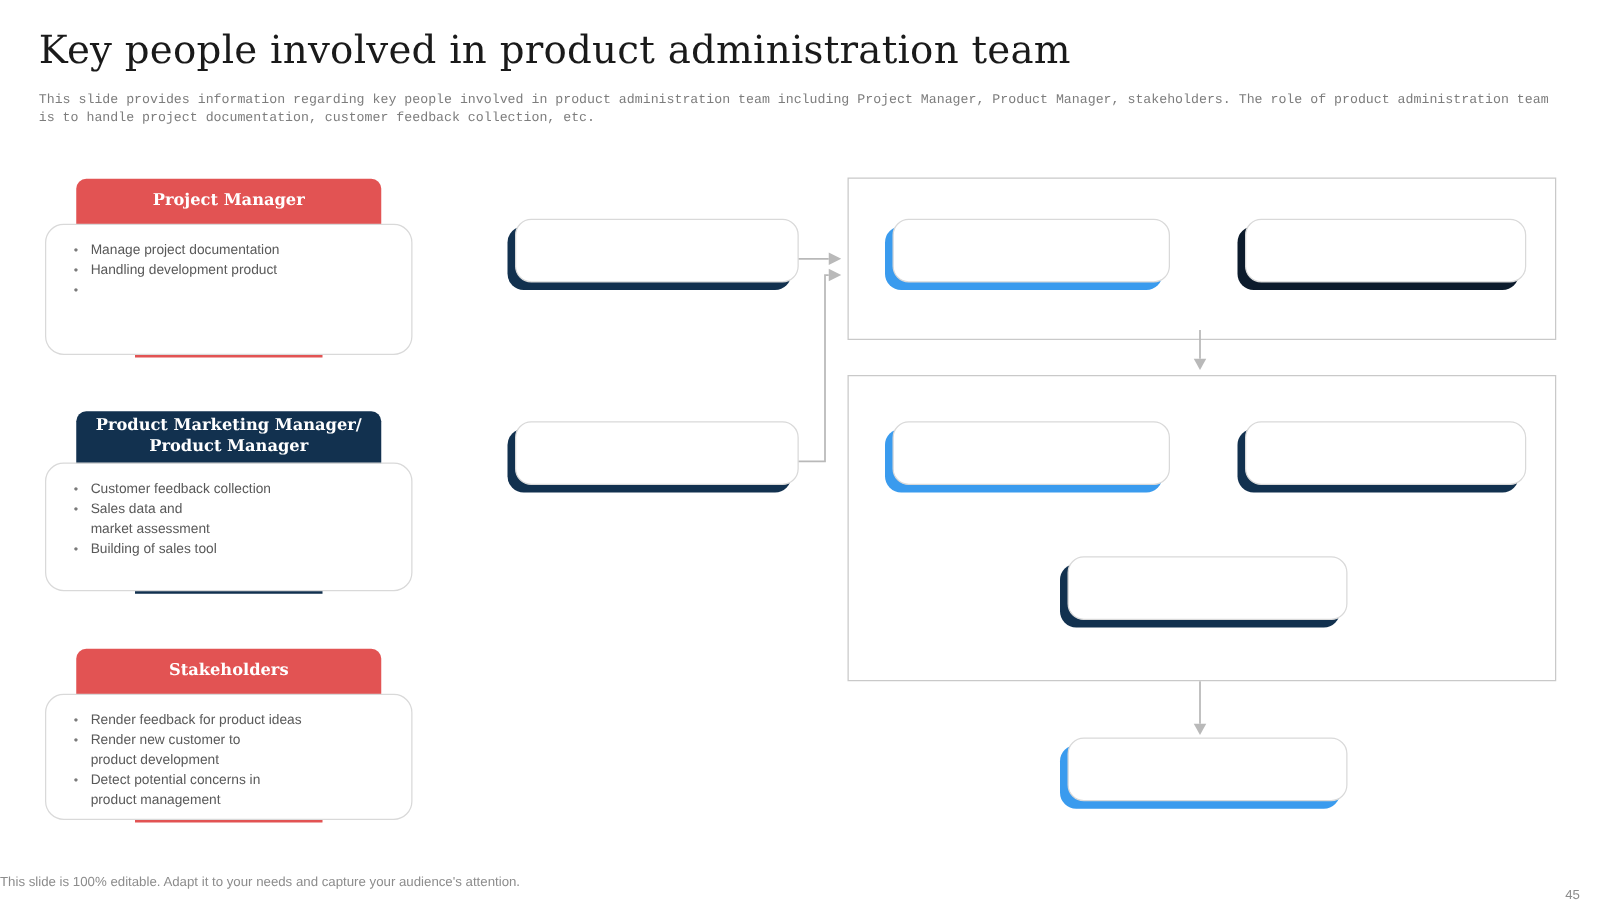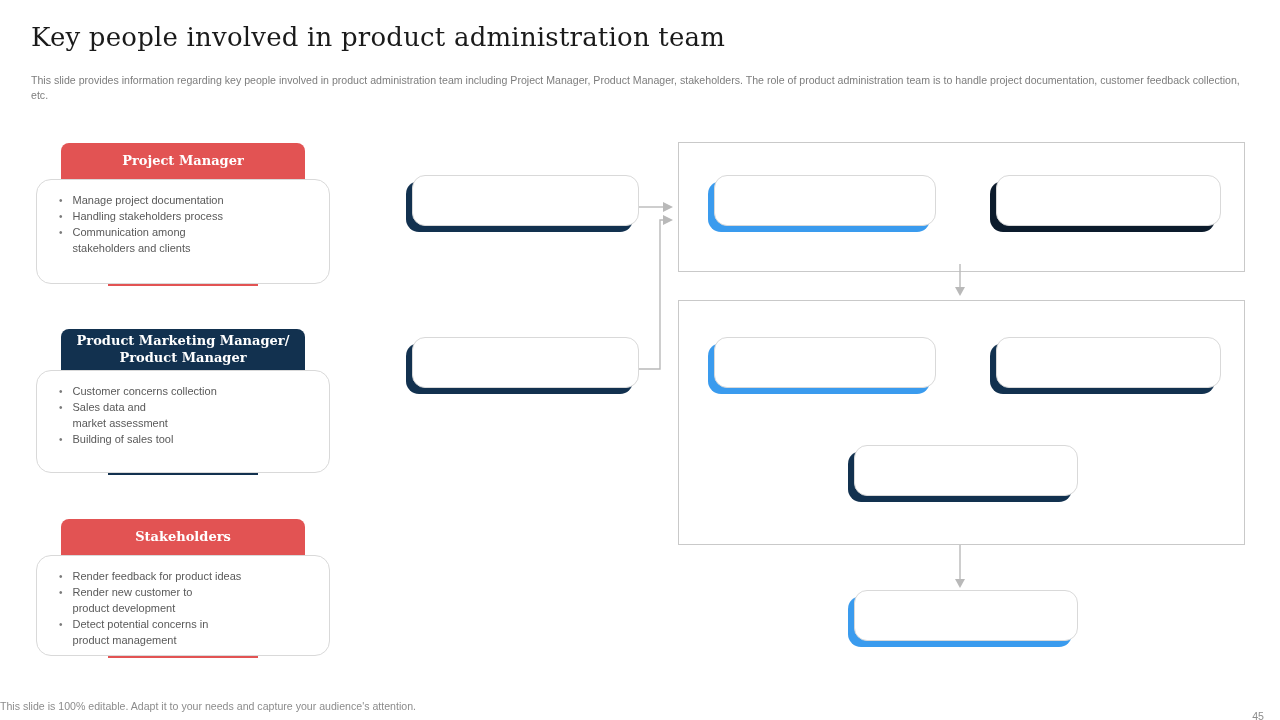--- a/index.html
+++ b/index.html
@@ -5,25 +5,25 @@
   * { margin:0; padding:0; box-sizing:border-box; }
   html,body { background:#e8e8e8; }
   .slide {
     position:relative; width:1280px; height:720px; background:#ffffff;
     font-family:"Liberation Sans", sans-serif; overflow:hidden;
   }
   
   .title {
     position:absolute; left:31px; top:22px; width:1200px;
     font-family:"DejaVu Serif", serif; font-weight:400;
-    font-size:26px; color:#1a1a1a; letter-spacing:.2px;
+    font-size:31px; color:#1a1a1a; letter-spacing:.2px;
   }
   .subtitle {
     position:absolute; left:31px; top:73px; width:1216px;
-    font-size:10.6px; line-height:1.42; color:#7d7d7d;
+    font-size:10.6px; line-height:1.42; color:#7d7d7d;font-family:Liberation Mono, monospace;
   }
   
   .card { position:absolute; left:36px; width:294px; }
   .card-header {
     position:relative; z-index:0; margin:0 auto; width:244px; min-height:42px;
     display:flex; align-items:center; justify-content:center; text-align:center;
     border-radius:8px 8px 0 0; padding:4px 8px 9px 8px;
     font-family:"DejaVu Serif", serif; font-size:13px; font-weight:600;
     color:#ffffff; white-space:pre-line; line-height:1.3;
   }
@@ -89,33 +89,32 @@
 <div class="slide">
 
   <div class="title">Key people involved in product administration team</div>
   <div class="subtitle">This slide provides information regarding key people involved in product administration team including Project Manager, Product Manager, stakeholders. The role of product administration team is to handle project documentation, customer feedback collection, etc.</div>
 
   <div class="card card1 red">
     <div class="card-header">Project Manager</div>
     <div class="card-body">
       <ul class="bullets">
         <li><span class="dot">•</span><span>Manage project documentation</span></li>
-        <li><span class="dot">•</span><span>Handling stakeholders process</span></li>
-        <li><span class="dot">•</span><span>Communication among
-stakeholders and clients</span></li>
+        <li><span class="dot">•</span><span>Handling development product</span></li>
+        <li><span class="dot">•</span></li>
       </ul>
     </div>
   </div>
 
   <div class="card card2 navy">
     <div class="card-header">Product Marketing Manager/
 Product Manager</div>
     <div class="card-body">
       <ul class="bullets">
-        <li><span class="dot">•</span><span>Customer concerns collection</span></li>
+        <li><span class="dot">•</span><span>Customer feedback collection</span></li>
         <li><span class="dot">•</span><span>Sales data and
 market assessment</span></li>
         <li><span class="dot">•</span><span>Building of sales tool</span></li>
       </ul>
     </div>
   </div>
 
   <div class="card card3 red">
     <div class="card-header">Stakeholders</div>
     <div class="card-body">

